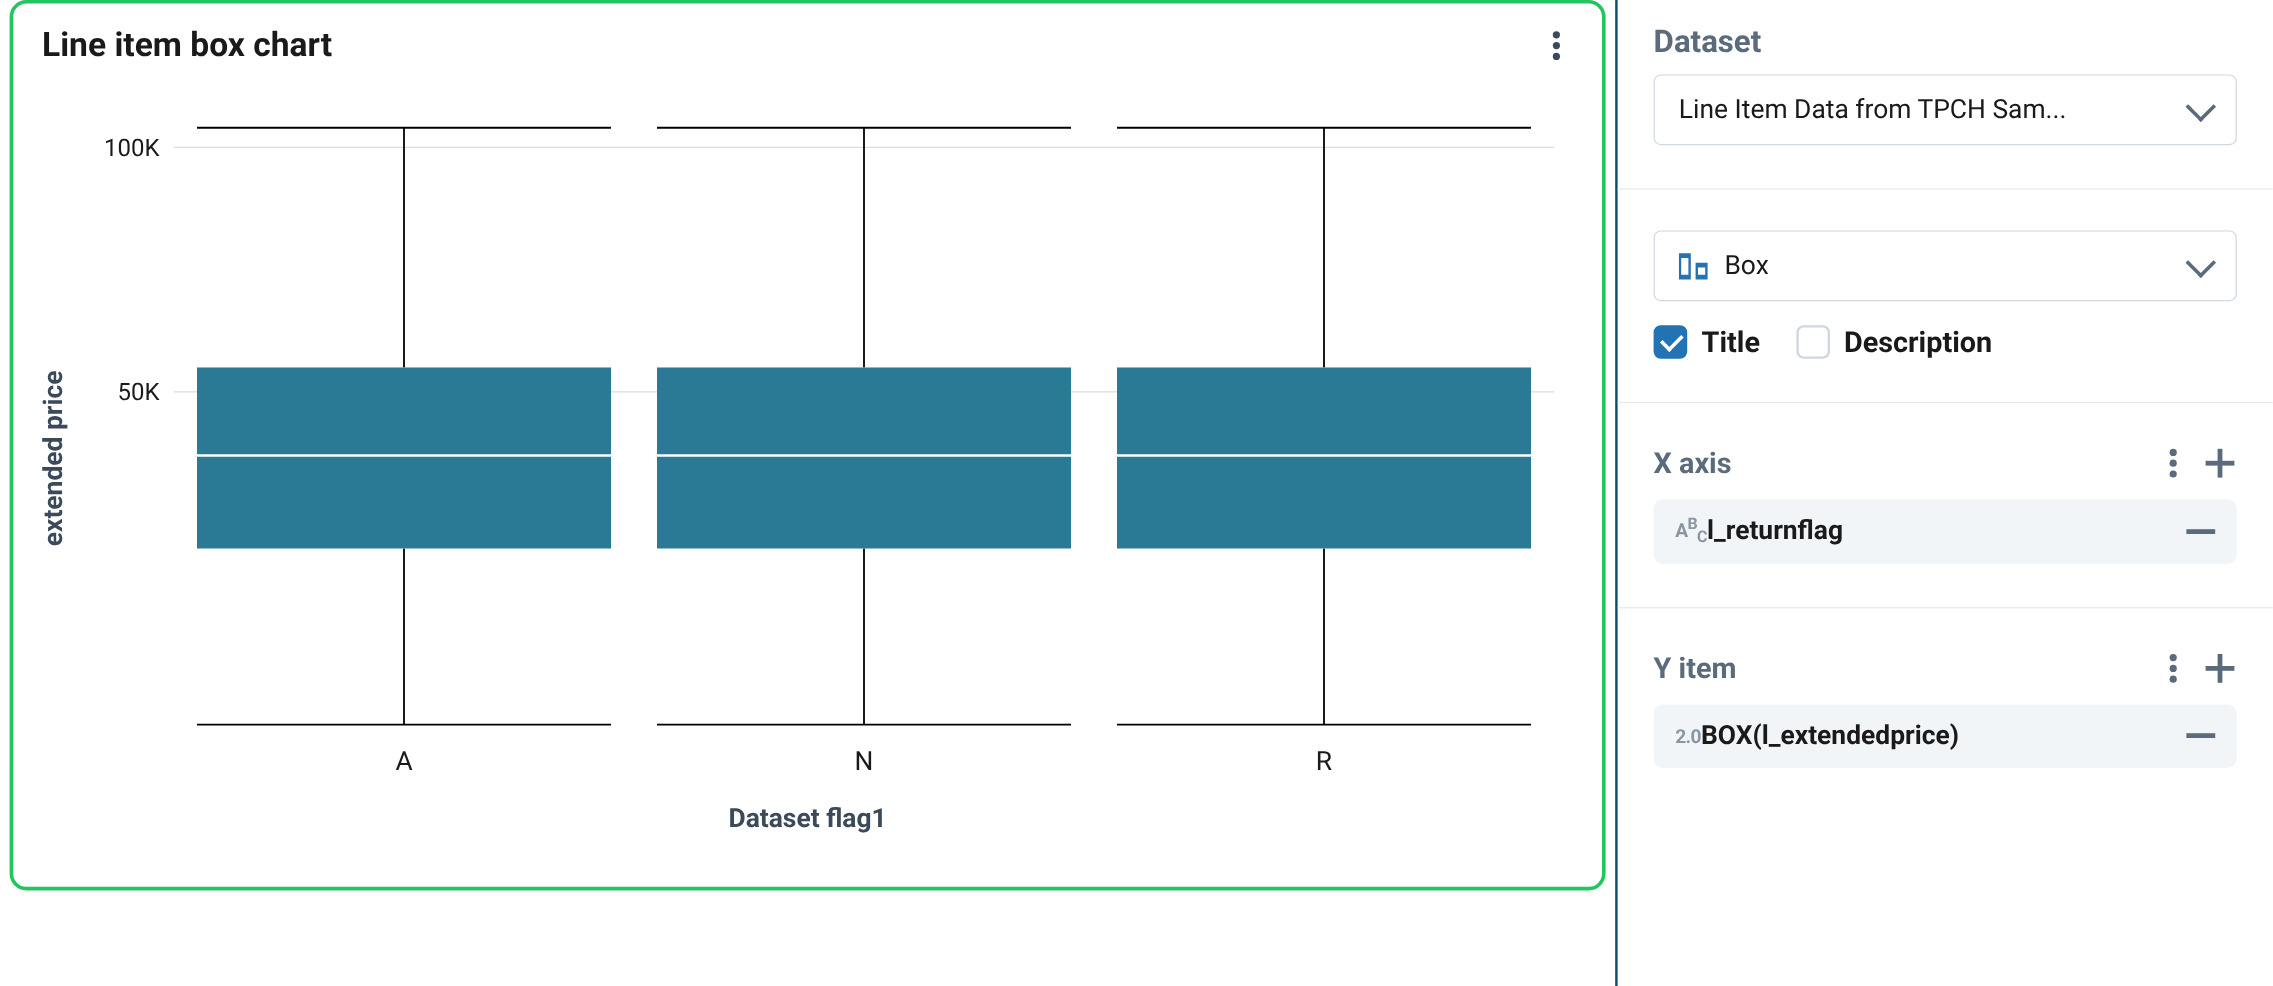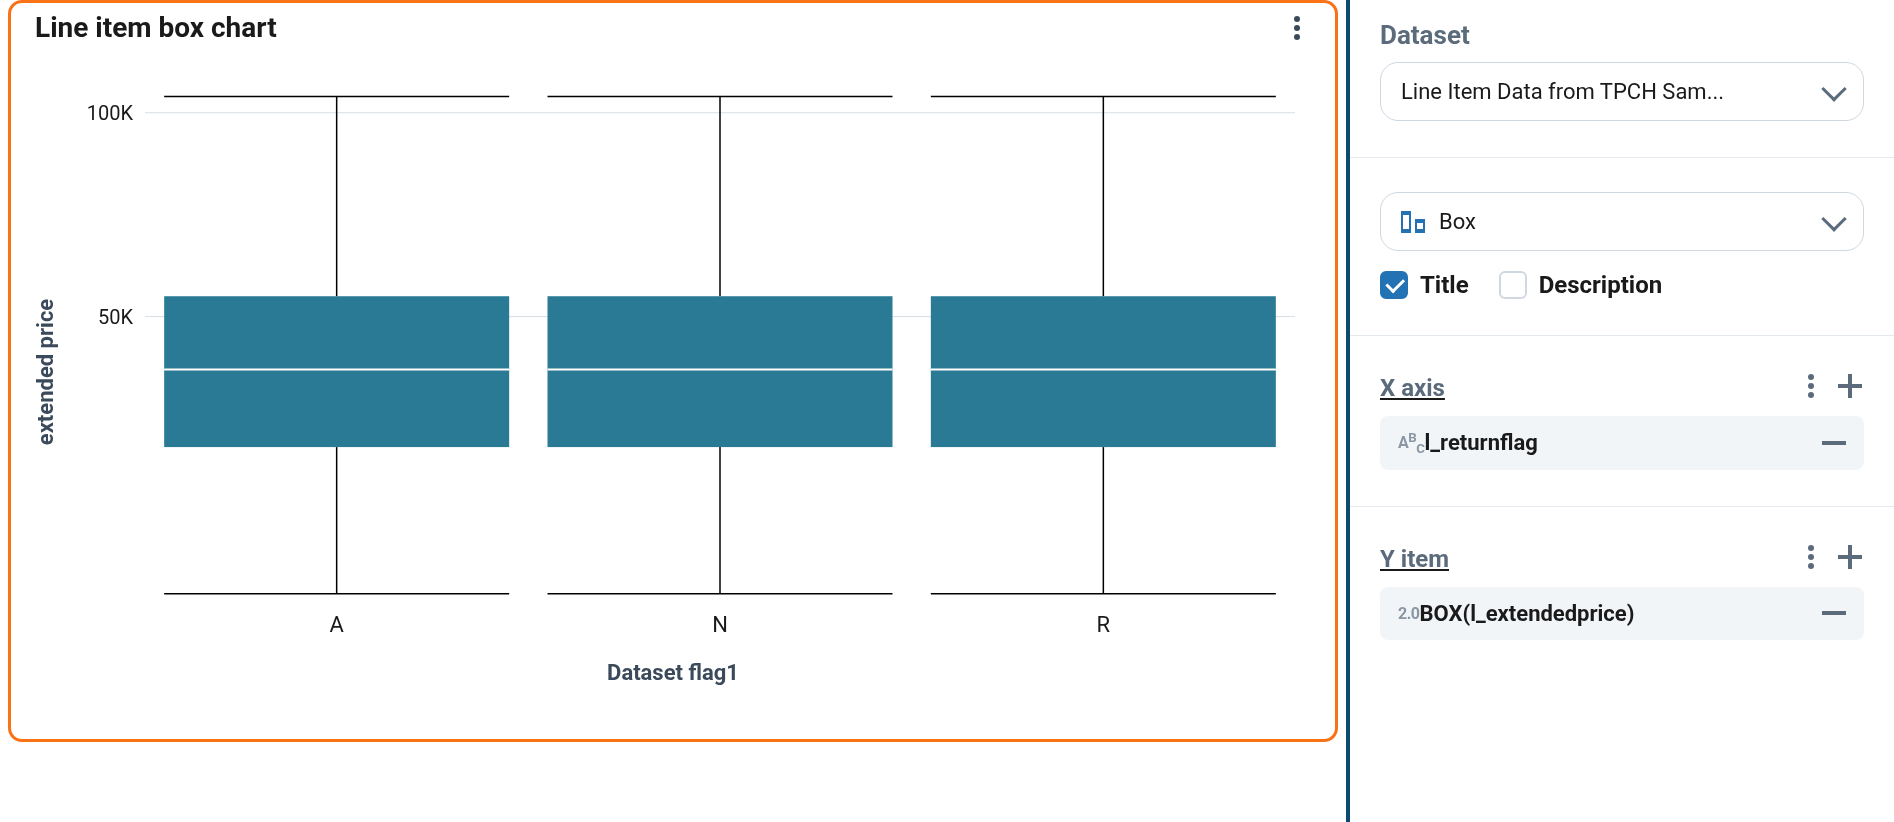--- a/index.html
+++ b/index.html
@@ -11,24 +11,24 @@
     height: 822px;
     display: flex;
   }
   .main-area {
     flex: 1;
     padding: 0 8px 0 8px;
     display: flex;
     flex-direction: column;
   }
   .chart-card {
-    border: 3px solid #f97316;
+    border: 3px solid #22c55e;
     border-radius: 14px;
     background: #fff;
-    padding: 8px 24px 10px 24px;
+    padding: 18px 24px 10px 24px;
     width: 1330px;
     height: 742px;
     position: relative;
   }
   .chart-header {
     display: flex;
     justify-content: space-between;
     align-items: center;
     padding-bottom: 8px;
   }
@@ -61,54 +61,53 @@
   }
   .x-axis-label {
     text-align:center;
     font-size: 22px;
     font-weight: 700;
     color: #3b4a5a;
     margin-top: 4px;
   }
   .sidebar {
     width: 550px;
-    border-left: 4px solid #0c4a6e;
+    border-left: 2px solid #0c4a6e;
     padding: 20px 30px;
     display:flex; flex-direction:column;
     gap: 10px;
   }
   .section-heading {
     font-size: 26px;
     font-weight: 700;
     color: #5b6b7c;
     margin-bottom: 12px;
   }
   .dropdown {
     border: 1.5px solid #cfd8e1;
-    border-radius: 18px;
+    border-radius: 6px;
     padding: 16px 20px;
     display:flex; align-items:center; justify-content:space-between;
     font-size: 22px;
     color: #1a1a1a;
     cursor:pointer;
     background:#fff;
   }
   .dropdown .dd-left { display:flex; align-items:center; gap:14px; overflow:hidden; }
   .dropdown .dd-label { white-space:nowrap; overflow:hidden; text-overflow:ellipsis; max-width: 400px; }
   .chevron { width: 18px; height: 18px; border-right: 3px solid #5b6b7c; border-bottom: 3px solid #5b6b7c; transform: rotate(45deg); margin-top:-6px; }
   .section-divider { border-top: 1px solid #e4e9ef; margin: 26px -30px 24px -30px; }
   .checkbox-row { display:flex; gap: 30px; align-items:center; margin-top: 20px; }
   .cbx { width: 28px; height: 28px; border: 2px solid #cfd8e1; border-radius: 6px; display:inline-flex; align-items:center; justify-content:center; cursor:pointer; flex-shrink:0; }
   .cbx.checked { background:#2272b4; border-color:#2272b4; }
   .cbx.checked::after { content:""; width:8px; height:14px; border-right:3px solid #fff; border-bottom:3px solid #fff; transform: rotate(45deg) translate(-1px,-2px); }
   .cbx-label { font-size: 24px; color:#1a1a1a; display:flex; align-items:center; gap:12px;font-weight:bold; }
   .axis-header-row {
-    display:flex; align-items:flex-end; justify-content:space-between;
+    display:flex; align-items:center; justify-content:space-between;
     margin-bottom: 14px;
-    text-decoration: underline;
   }
   .axis-title { font-size: 24px; font-weight:700; color:#5b6b7c; }
   .icon-btn-group { display:flex; gap: 18px; align-items:center; }
   .kebab-sm { display:flex; flex-direction:column; gap:3px; cursor:pointer; padding:4px; }
   .kebab-sm span { width:6px; height:6px; background:#5b6b7c; border-radius:50%; }
   .plus-btn { width:28px; height:28px; position:relative; cursor:pointer; }
   .plus-btn::before, .plus-btn::after { content:""; position:absolute; background:#5b6b7c; }
   .plus-btn::before { left:12px; top:2px; width:4px; height:24px; }
   .plus-btn::after { top:12px; left:2px; height:4px; width:24px; }
   .field-pill {

